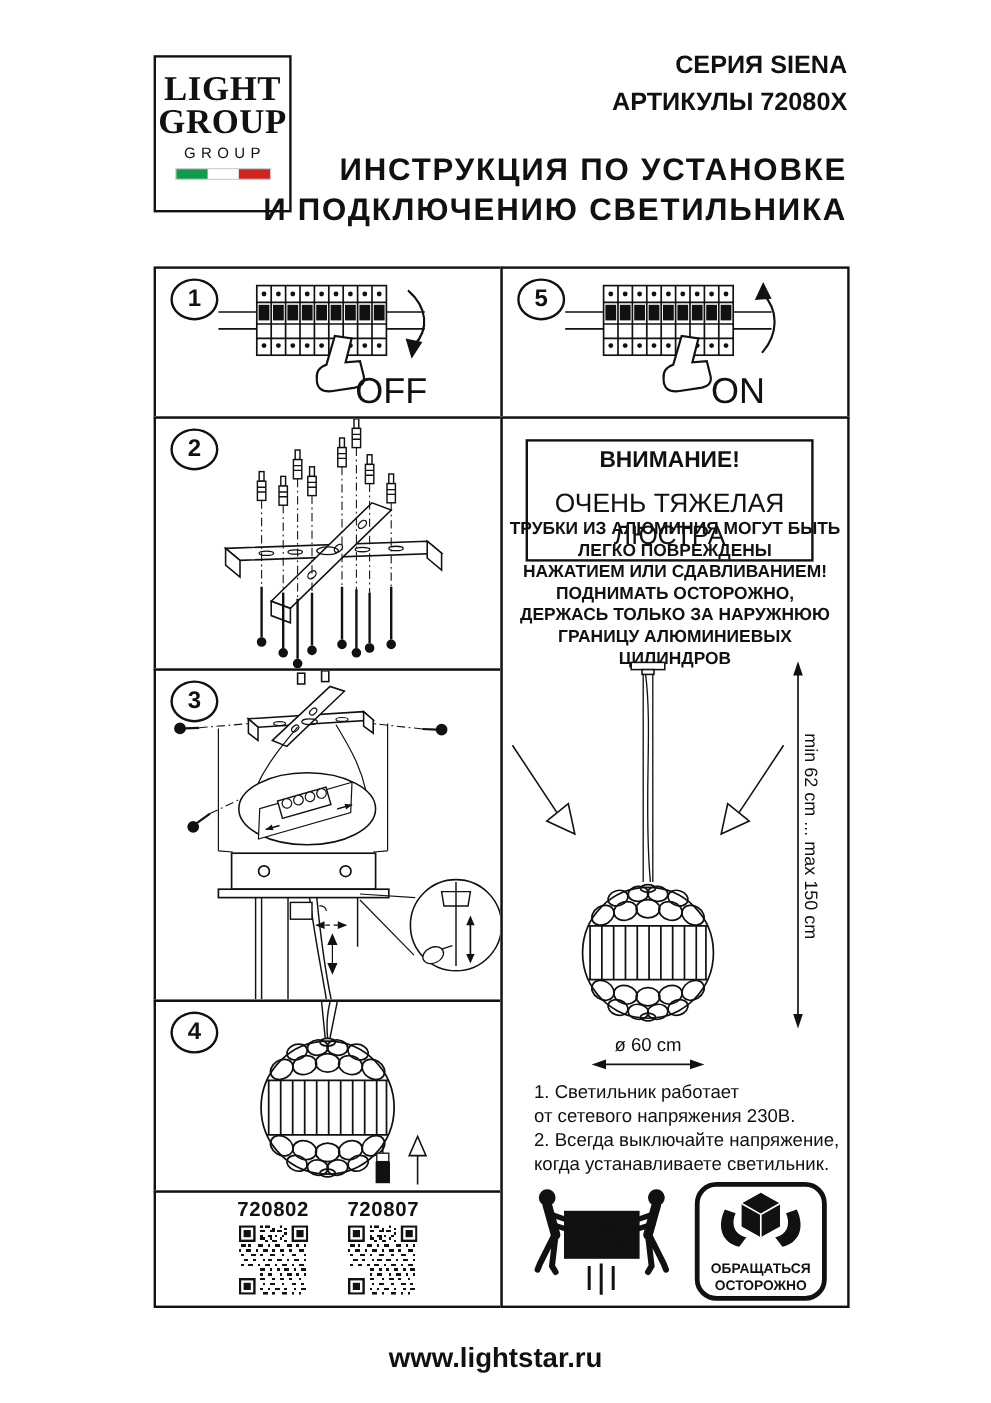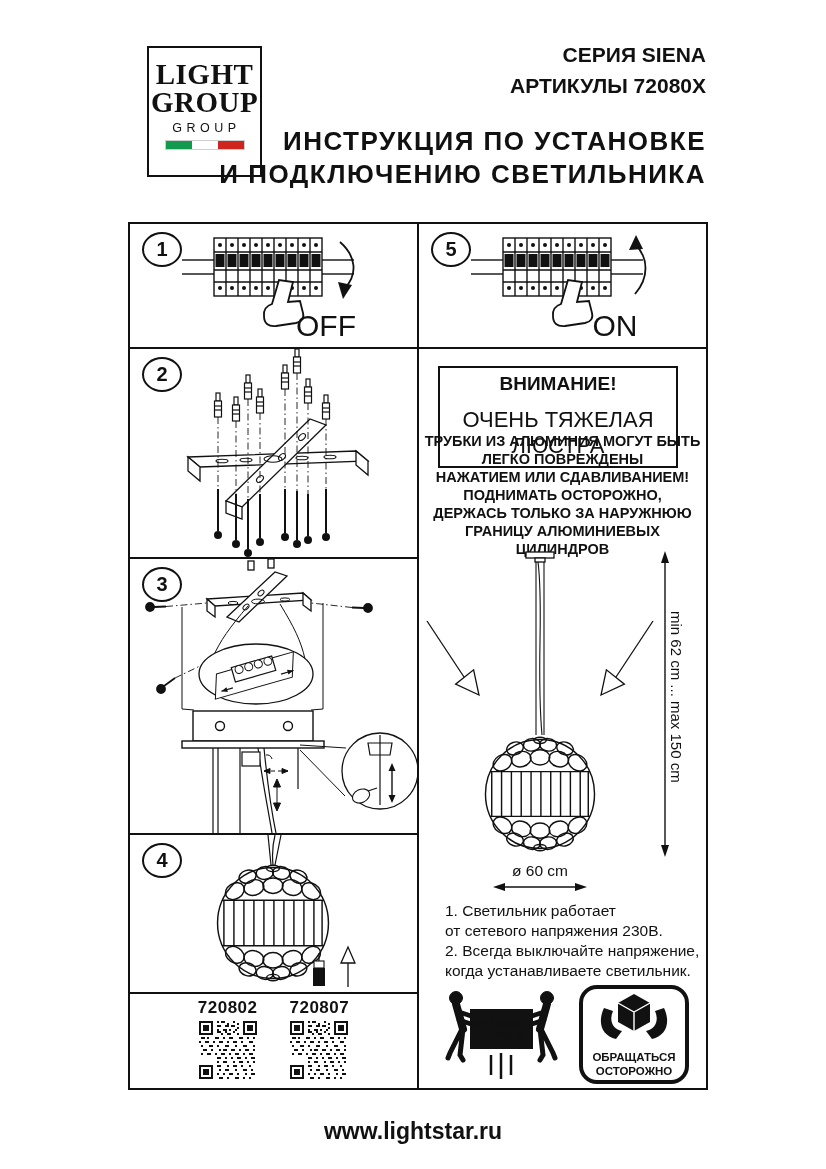--- a/index.html
+++ b/index.html
@@ -1,20 +1,20 @@
 <!DOCTYPE html>
 <html><head>
 <meta charset="utf-8">
 <style>
   html,body{margin:0;padding:0;background:#fff;}
   .page{position:relative;width:826px;height:1169px;background:#fff;overflow:hidden;
         font-family:"Liberation Sans",sans-serif;color:#111;}
   
   .logo-box{position:absolute;left:128px;top:46px;width:115px;height:131px;border:2px solid #111;
-            box-sizing:border-box;display:flex;flex-direction:column;align-items:center;padding-top:13px;margin-left:19px;}
+            box-sizing:border-box;display:flex;flex-direction:column;align-items:center;padding-top:13px;}
   .logo-l1,.logo-l2{font-family:"Liberation Serif",serif;font-weight:700;font-size:29px;line-height:0.95;letter-spacing:0.5px;}
   .logo-l3{font-size:12.5px;font-weight:400;letter-spacing:4.5px;margin-top:5px;padding-left:4px;}
   .flag{margin-top:5px;width:78px;height:8px;display:flex;border:1px solid #cfcfcf;box-sizing:content-box;}
   .flag span{flex:1;height:100%;}
   .titles{position:absolute;right:120px;top:42px;text-align:right;}
   .t-series,.t-articles{font-size:21px;font-weight:700;line-height:1.2;}
   .t-articles{margin-top:6px;}
   .t-instr{margin-top:27px;font-size:26px;font-weight:700;letter-spacing:1.5px;line-height:1.25;}
   
   .cell{position:absolute;background:#fff;border:2px solid #111;box-sizing:border-box;overflow:hidden;}

